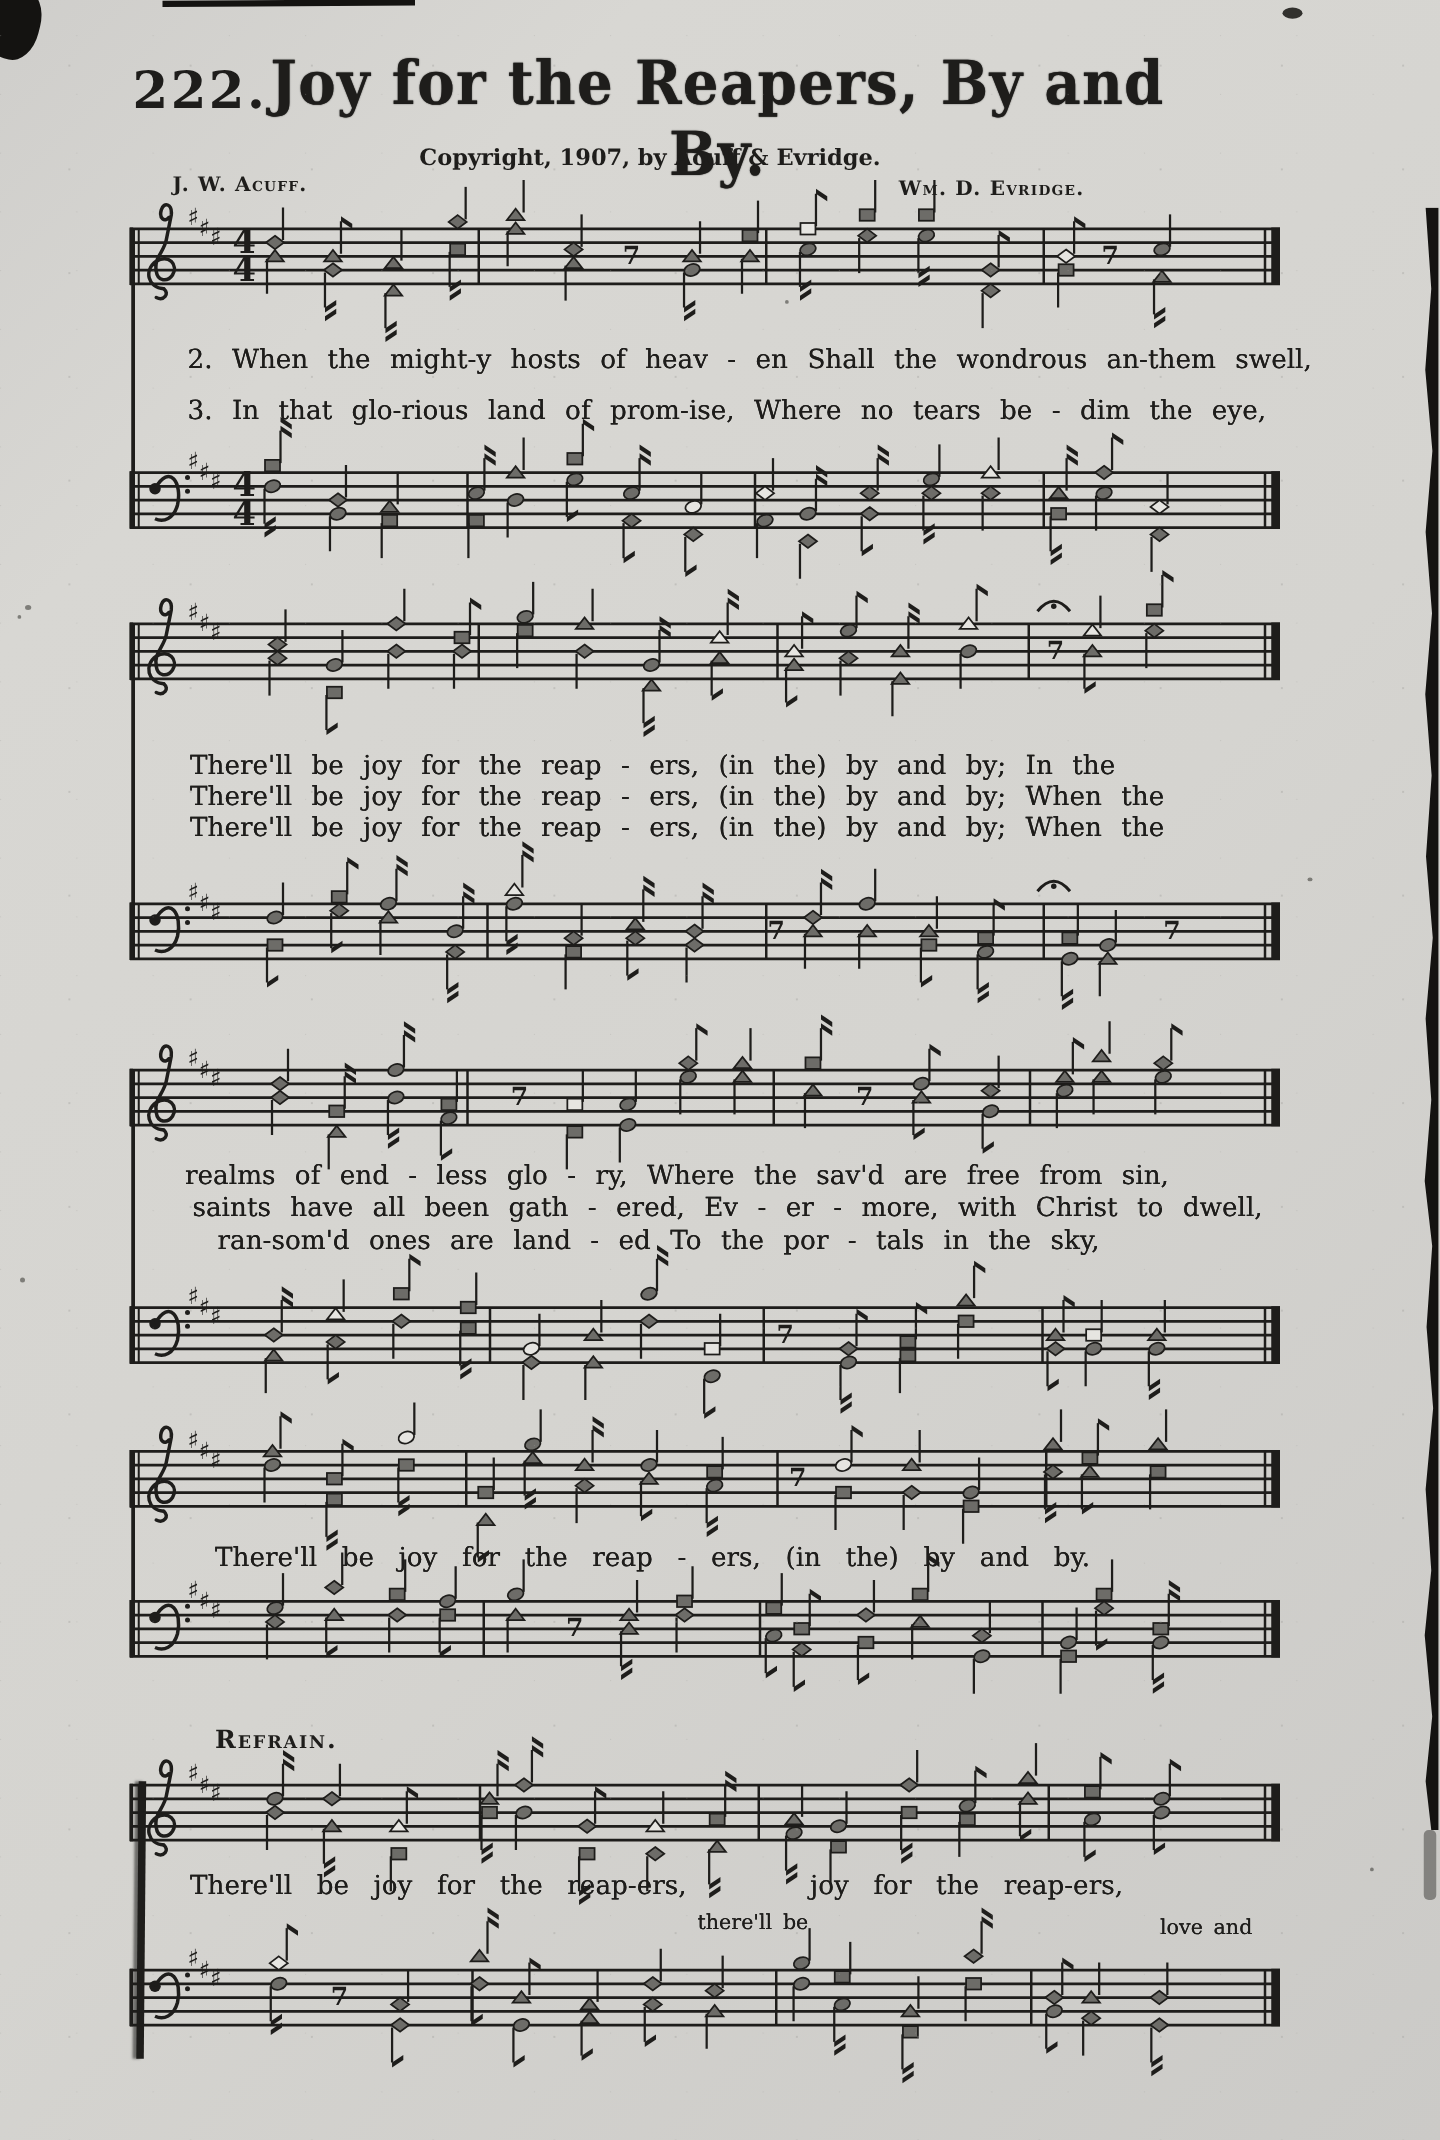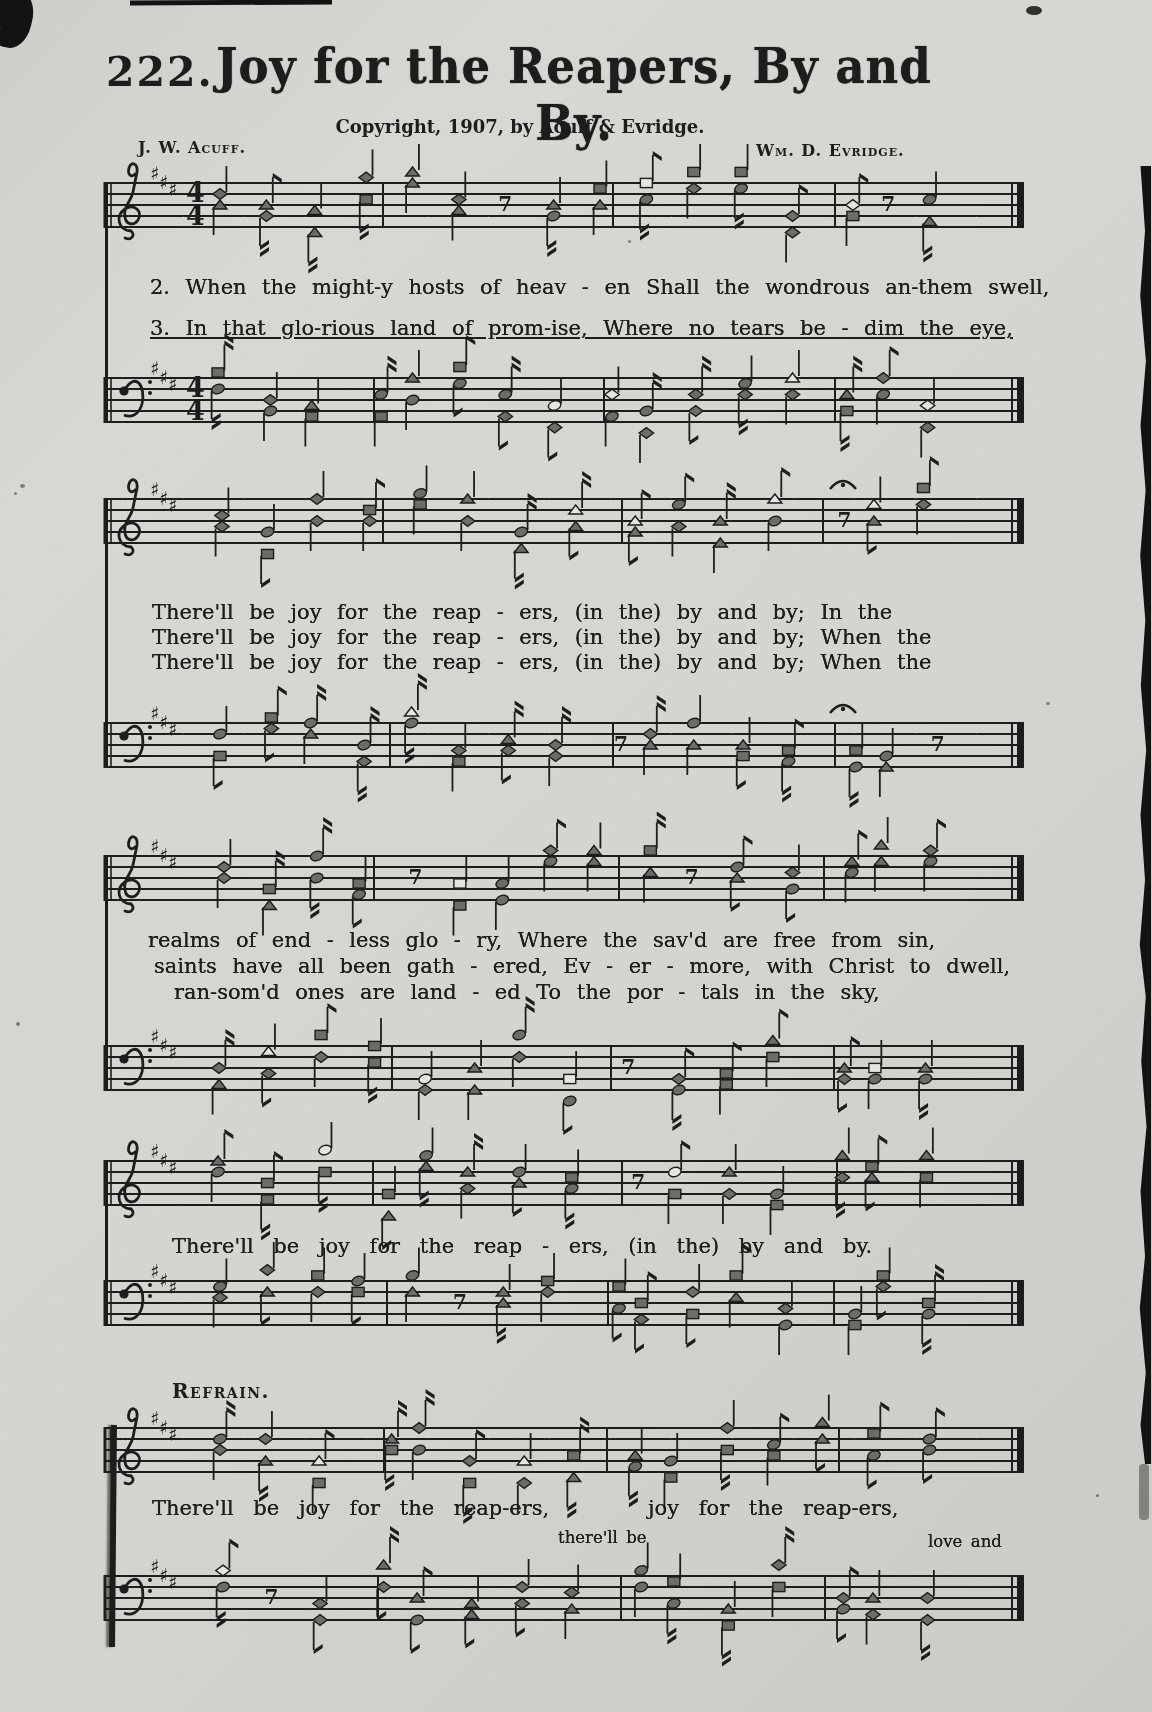--- a/index.html
+++ b/index.html
@@ -13,21 +13,21 @@
     background-image:radial-gradient(#9a9995 .6px,transparent .9px),radial-gradient(#a5a4a0 .5px,transparent .8px);
     background-size:97px 83px,61px 47px;background-position:7px 11px,31px 5px;
   }
   .abs{position:absolute;}
   .hymn-number{left:106px;top:48px;font-size:41px;font-weight:bold;letter-spacing:2px;}
   .title{left:214px;top:42px;width:720px;text-align:center;font-size:45px;font-weight:bold;
          letter-spacing:1px;transform:scaleY(1.08);text-shadow:0 0 1px #1e1d1b;}
   .copyright{left:0;top:116px;width:1040px;text-align:center;font-size:18px;font-weight:bold;}
   .credit{font-size:16px;font-weight:bold;font-variant:small-caps;letter-spacing:1px;}
   .credit.left{left:138px;top:138px;}
-  .credit.right{left:756px;top:141px;text-align:center;}
+  .credit.right{left:719px;top:141px;text-align:center;}
   .refrain-label{left:172px;top:1379px;font-size:20px;font-weight:bold;font-variant:small-caps;letter-spacing:1.5px;}
   .lyric{position:absolute;font-size:21px;white-space:nowrap;word-spacing:.42em;
          text-shadow:0 0 .4px #1e1d1b;}
   .lyric.wide{word-spacing:.62em;}
   .lyric.small{font-size:16.5px;word-spacing:.2em;}
   .staffsvg{position:absolute;left:98px;overflow:visible;}
   .connector{position:absolute;left:105px;width:3px;background:#1e1d1b;}
   .connector.thick{left:110px;width:6px;transform:rotate(.5deg);box-shadow:-3px 0 2px rgba(20,20,18,.55);}
   .artifact{position:absolute;background:#141311;}
   .corner-blob{left:-8px;top:-10px;width:40px;height:58px;border-radius:45%;transform:rotate(14deg);}
@@ -1067,21 +1067,21 @@
       <line x1="768.5333333333333" y1="65.5" x2="768.5333333333333" y2="93.5" stroke="#1e1d1b" stroke-width="1.8"></line>
       <polygon points="829.4666666666667,41.6 836.6666666666667,47 829.4666666666667,52.4 822.2666666666667,47" fill="#6d6c68" stroke="#1e1d1b" stroke-width="1.4"></polygon>
       <line x1="835.8666666666667" y1="45" x2="835.8666666666667" y2="19" stroke="#1e1d1b" stroke-width="1.8"></line>
       <polygon points="829.4666666666667,63.6 836.6666666666667,69 829.4666666666667,74.4 822.2666666666667,69" fill="#6d6c68" stroke="#1e1d1b" stroke-width="1.4"></polygon>
       <line x1="823.0666666666667" y1="71" x2="823.0666666666667" y2="99" stroke="#1e1d1b" stroke-width="1.8"></line>
       <polygon points="823.0666666666667,99 832.0666666666667,93 832.0666666666667,97 823.0666666666667,103" fill="#1e1d1b"></polygon>
       <polygon points="823.0666666666667,106 832.0666666666667,100 832.0666666666667,104 823.0666666666667,110" fill="#1e1d1b"></polygon>
     </svg>
 
   <div class="lyric" style="left:150px;top:275px;">2. When the might-y  hosts of  heav - en  Shall the wondrous an-them swell,</div>
-  <div class="lyric" style="left:150px;top:316px;text-decoration:underline;">3.   In that glo-rious land of  prom-ise, Where no tears be - dim  the  eye,</div>
+  <div class="lyric" style="left:150px;top:316px;">3.   In that glo-rious land of  prom-ise, Where no tears be - dim  the  eye,</div>
 
   <div class="lyric" style="left:152px;top:600px;">There'll be  joy  for  the reap - ers,  (in the) by  and  by;   In the</div>
   <div class="lyric" style="left:152px;top:625px;">There'll be  joy  for  the reap - ers,  (in the) by  and  by;  When the</div>
   <div class="lyric" style="left:152px;top:650px;">There'll be  joy  for  the reap - ers,  (in the) by  and  by;  When the</div>
 
   <div class="lyric" style="left:154px;top:954px;">saints have  all  been gath - ered,   Ev - er - more, with Christ to  dwell,</div>
   <div class="lyric" style="left:148px;top:928px;">realms of   end - less glo - ry,  Where the  sav'd  are  free from sin,</div>
   <div class="lyric" style="left:174px;top:980px;">ran-som'd ones are  land - ed    To  the  por - tals  in   the  sky,</div>
 
   <div class="lyric wide" style="left:172px;top:1234px;">There'll be  joy   for  the reap - ers,  (in  the)  by   and   by.</div>

